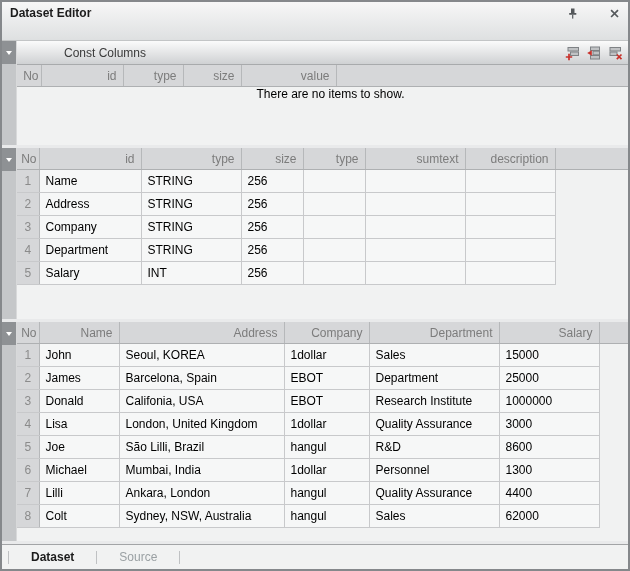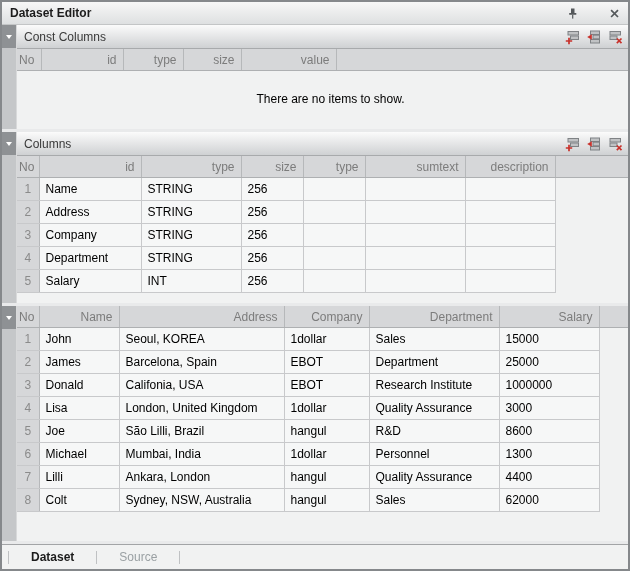--- a/index.html
+++ b/index.html
@@ -6,61 +6,61 @@
   .window{
     width:630px;height:571px;box-sizing:border-box;
     border:2px solid #85888b;background:#e9eaeb;
     display:flex;flex-direction:column;
     font-family:"Liberation Sans",sans-serif;font-size:12px;
     overflow:hidden;
   }
   .titlebar{
     flex:0 0 22px;display:flex;align-items:center;
     background:linear-gradient(#f7f7f7,#dee0e1);
-    border-bottom:1px solid #c3c5c6;padding:0 5px 0 8px;gap:24px;
+    border-bottom:1px solid #c3c5c6;padding:0 5px 16px 8px;gap:24px;
   }
   .titlebar .title{font-weight:bold;color:#1c1c1c;}
   .titlebar .spacer{flex:1;}
   .win-btn{width:18px;height:16px;display:flex;align-items:center;justify-content:center;cursor:default;}
 
   .section{display:flex;min-height:0;}
   .sec-const{flex:0 0 104px;}
   .sec-cols{flex:0 0 171px;margin-top:3px;}
   .sec-rows{flex:1;margin-top:3px;}
 
   .gutter{flex:0 0 14px;background:#c5c7c9;border-right:1px solid #d8d9da;display:flex;flex-direction:column;}
   .collapse-btn{height:23px;background:#8e9194;display:flex;align-items:center;justify-content:center;}
   .chev{width:0;height:0;border-left:3px solid transparent;border-right:3px solid transparent;border-top:4px solid #ffffff;}
 
   .sec-main{flex:1;display:flex;flex-direction:column;background:#f1f2f2;min-width:0;}
   .sec-header{
     flex:0 0 23px;display:flex;align-items:center;
     background:linear-gradient(#fbfbfb,#cfd1d3);
     border-bottom:1px solid #a8aaac;padding:0 4px 0 7px;color:#3a3a3a;
   }
-  .sec-title{flex:1;}
+  .sec-title{flex:1;margin-left:40px;}
   .tool-btn{width:19px;height:18px;display:flex;align-items:center;justify-content:center;margin-left:2px;}
 
   .grid{border-collapse:collapse;table-layout:fixed;width:100%;}
   .grid th{
     height:21px;background:#d6d7d9;color:#7c7c7c;font-weight:normal;text-align:right;
     padding:0 6px;border-right:1px solid #b6b8ba;border-bottom:1px solid #aeb0b2;
     overflow:hidden;white-space:nowrap;
   }
-  .grid th:first-child{text-align:left;padding:0 2px;}
+  .grid th:first-child{text-align:right;padding:0 2px;}
   .grid th.filler{border-right:none;}
   .grid td{
     height:22px;background:#f6f7f7;color:#000;
     padding:0 6px;border-right:1px solid #c8c9cb;border-bottom:1px solid #c8c9cb;
     overflow:hidden;white-space:nowrap;
   }
   .grid td.rownum{background:#d6d7d9;color:#8b8b8b;text-align:center;padding:0 2px;border-right:1px solid #b6b8ba;}
   .grid td.filler{background:transparent;border:none;}
 
-  .empty-area{flex:1;display:flex;justify-content:center;align-items:flex-start;padding-top:21px;color:#000;margin-left:16px;}
+  .empty-area{flex:1;display:flex;justify-content:center;align-items:flex-start;padding-top:0;color:#000;margin-left:16px;}
 
   .tabbar{
     flex:0 0 24px;margin-top:3px;background:#f1f2f2;border-top:1px solid #a2a4a6;
     display:flex;align-items:center;padding:0 5px;
   }
   .tabsep{width:1px;height:13px;background:#bfc1c3;margin:0 1px;}
   .tab{padding:0 21px;color:#9aa0a3;cursor:default;}
   .tab.active{font-weight:bold;color:#1c1c1c;}
 </style>
 </head>
@@ -141,45 +141,20 @@
     </div>
   </div>
 
   <div class="section sec-cols">
     <div class="gutter">
       <div class="collapse-btn">
         <span class="chev"></span>
       </div>
     </div>
     <div class="sec-main">
-      <div class="sec-header">
-        <span class="sec-title">Columns</span>
-        <span class="tool-btn">
-          <svg width="16" height="16" viewBox="0 0 16 16">
-            <rect x="3" y="2.5" width="10.5" height="3.5" fill="#c0c2c4" stroke="#7f8285"></rect>
-            <rect x="5.5" y="7" width="8" height="3.5" fill="#c0c2c4" stroke="#7f8285"></rect>
-            <path d="M4 8.8 v6.4 M0.8 12 h6.4" stroke="#c8312b" stroke-width="1.7" fill="none"></path>
-          </svg>
-        </span>
-        <span class="tool-btn">
-          <svg width="16" height="16" viewBox="0 0 16 16">
-            <rect x="4.5" y="2" width="9" height="3.5" fill="#c0c2c4" stroke="#7f8285"></rect>
-            <rect x="4.5" y="10.5" width="9" height="3.5" fill="#c0c2c4" stroke="#7f8285"></rect>
-            <rect x="7" y="6.2" width="6.5" height="3.6" fill="#c0c2c4" stroke="#7f8285"></rect>
-            <path d="M5.8 5.2 L1.2 8 L5.8 10.8 z" fill="#c8312b"></path>
-          </svg>
-        </span>
-        <span class="tool-btn">
-          <svg width="16" height="16" viewBox="0 0 16 16">
-            <rect x="3" y="2.5" width="10.5" height="3.5" fill="#c0c2c4" stroke="#7f8285"></rect>
-            <rect x="3" y="7" width="7" height="3.5" fill="#c0c2c4" stroke="#7f8285"></rect>
-            <path d="M9.8 9.5 l4.7 4.7 M14.5 9.5 l-4.7 4.7" stroke="#c8312b" stroke-width="1.7" fill="none"></path>
-          </svg>
-        </span>
-      </div>
       <table class="grid">
           <colgroup>
             <col style="width: 22px;">
             <col style="width: 102px;">
             <col style="width: 100px;">
             <col style="width: 62px;">
             <col style="width: 62px;">
             <col style="width: 100px;">
             <col style="width: 90px;">
             <col>

